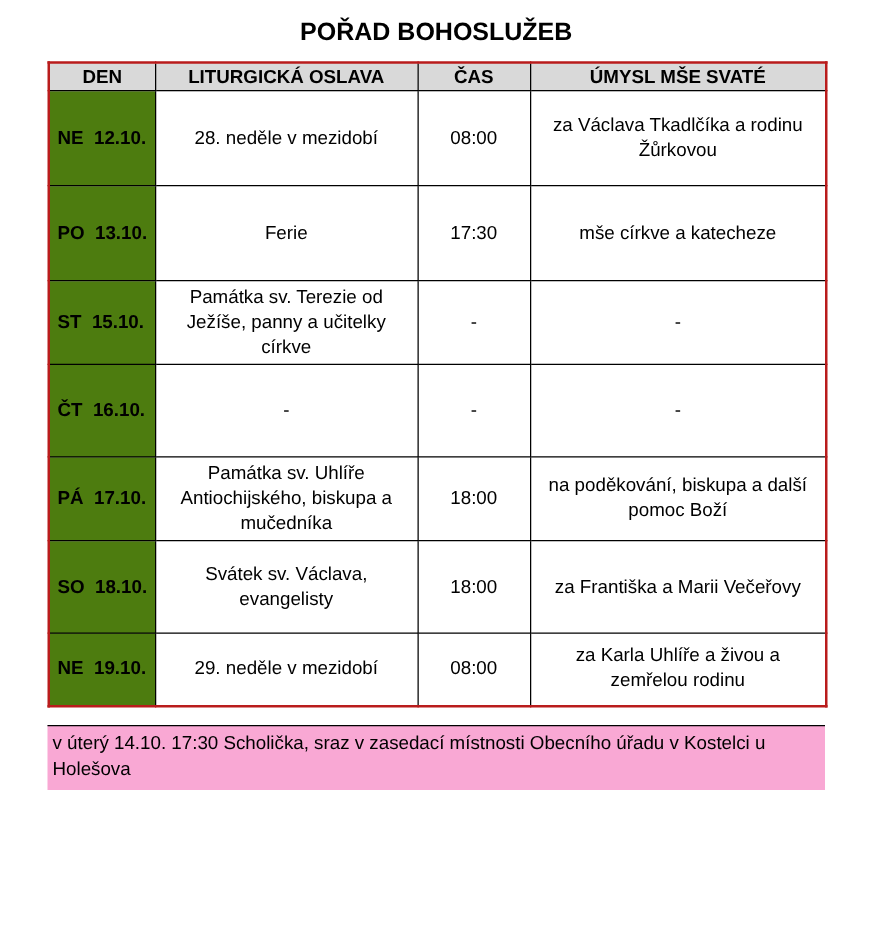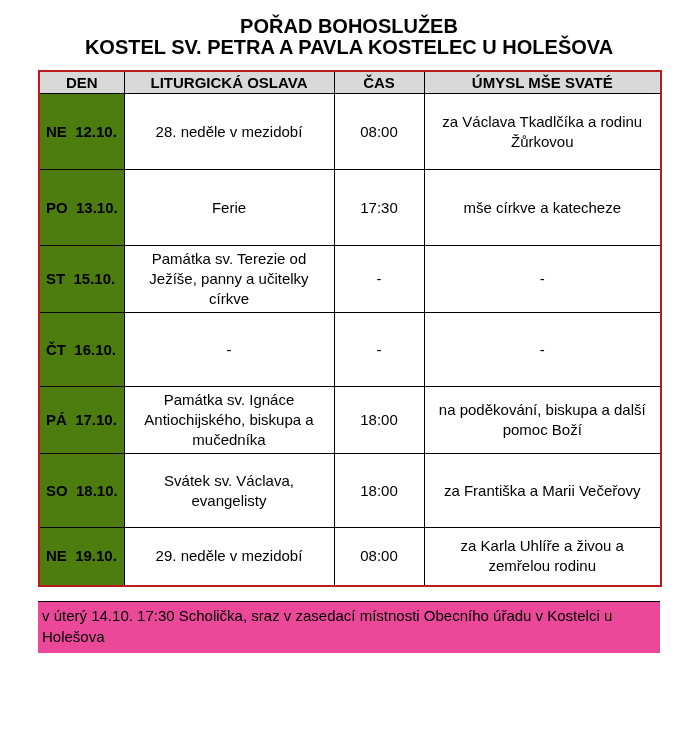--- a/index.html
+++ b/index.html
@@ -58,35 +58,34 @@
   tbody tr:nth-child(3) td { height: 56px; }
   tbody tr:nth-child(4) td { height: 74px; }
   tbody tr:nth-child(5) td { height: 56px; }
   tbody tr:nth-child(6) td { height: 74px; }
   tbody tr:nth-child(7) td { height: 58px; }
   tbody tr:nth-child(8) td { height: 70px; }
 
   .note {
     margin: 14px 0 0 38px;
     width: 622px;
-    background: #ec4899;
+    background: #f9a8d4;
     border-top: 1px solid #000;
     font-size: 15px;
     line-height: 21px;
     padding: 3px 6px 6px 4px;
   }
 </style>
 </head>
 <body>
 
 <div class="page">
 
   <div class="doc-header">
     <div class="doc-title">POŘAD BOHOSLUŽEB</div>
-    <div class="doc-subtitle">KOSTEL SV. PETRA A PAVLA KOSTELEC U HOLEŠOVA</div>
   </div>
 
   <table class="schedule">
     <colgroup>
       <col style="width:85px">
       <col style="width:210px">
       <col style="width:90px">
       <col style="width:237px">
     </colgroup>
     <thead>
@@ -117,21 +116,21 @@
           <td>-</td>
         </tr>
         <tr>
           <td class="day-cell">ČT&nbsp;&nbsp;16.10.</td>
           <td>-</td>
           <td>-</td>
           <td>-</td>
         </tr>
         <tr>
           <td class="day-cell">PÁ&nbsp;&nbsp;17.10.</td>
-          <td>Památka sv. Ignáce Antiochijského, biskupa a mučedníka</td>
+          <td>Památka sv. Uhlíře Antiochijského, biskupa a mučedníka</td>
           <td>18:00</td>
           <td>na poděkování, biskupa a další pomoc Boží</td>
         </tr>
         <tr>
           <td class="day-cell">SO&nbsp;&nbsp;18.10.</td>
           <td>Svátek sv. Václava, evangelisty</td>
           <td>18:00</td>
           <td>za Františka a Marii Večeřovy</td>
         </tr>
         <tr>

